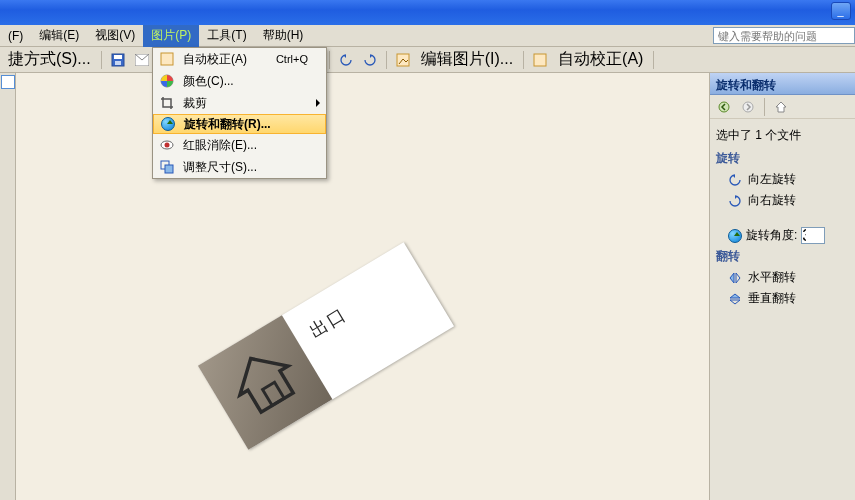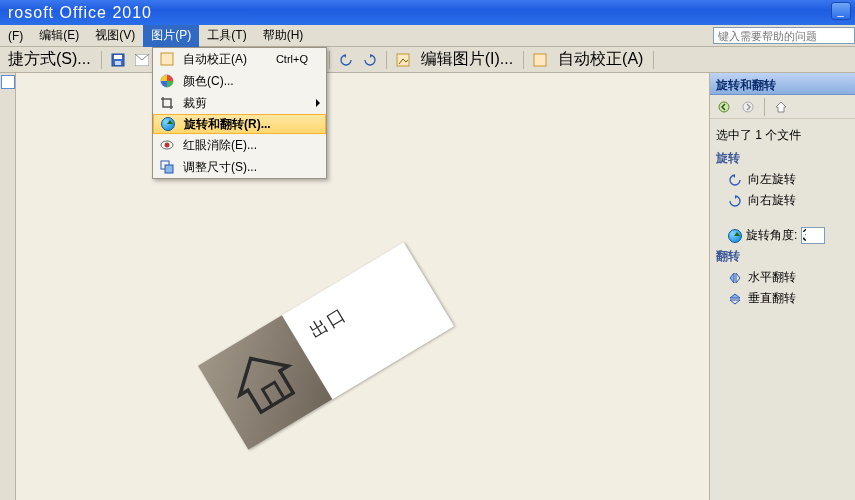--- a/index.html
+++ b/index.html
@@ -4,21 +4,21 @@
 <style>
 * { margin: 0; padding: 0; box-sizing: border-box; font-family: "Microsoft YaHei", SimSun, sans-serif; }
 body { width: 855px; height: 500px; overflow: hidden; background: #ece9d8; font-size: 12px; }
 
 .titlebar { height: 25px; background: linear-gradient(#3a78f0, #1f5de0 40%, #2a6ee8); color: #fff; display: flex; align-items: center; padding-left: 8px; font-size: 16px; letter-spacing: 1px; position: relative; }
 .titlebar .controls { position: absolute; right: 4px; top: 2px; display: flex; gap: 2px; }
 .wbtn { width: 20px; height: 18px; background: linear-gradient(#6fa6f5,#2a6ee8); border: 1px solid #1949b8; border-radius: 3px; display: flex; align-items: center; justify-content: center; color: #fff; font-size: 11px; }
 
 .menubar { height: 22px; background: #e2ded2; border-bottom: 1px solid #b8b2a3; display: flex; align-items: center; }
 .menubar .item { padding: 3px 8px; cursor: default; }
-.menubar .item.open { background: #316ac5; color: #ffffff; }
+.menubar .item.open { background: #316ac5; color: #bef264; }
 .menubar .searchhelp { margin-left: auto; border: 1px solid #7f9db9; background: #fff; height: 17px; width: 142px; color: #999; padding: 1px 4px; font-size: 11px; }
 
 .toolbar { height: 26px; background: #e2ded2; border-bottom: 1px solid #b8b2a3; display: flex; align-items: center; padding: 0 4px; gap: 4px; }
 .tb-btn { width: 20px; height: 20px; display: flex; align-items: center; justify-content: center; border: 1px solid transparent; }
 .tb-sep { width: 1px; height: 18px; background: #b8b2a3; margin: 0 2px; }
 .tb-text { font-size: 16px; padding: 2px 4px; white-space: nowrap; }
 .tb-drop { width: 44px; height: 19px; border: 1px solid #7f9db9; background: #fff; display: flex; align-items: center; justify-content: flex-end; padding-right: 2px; }
 .tb-drop .arr { width: 0; height: 0; border-left: 4px solid transparent; border-right: 4px solid transparent; border-top: 4px solid #000; }
 
 .content { display: flex; height: 427px; }
@@ -48,21 +48,20 @@
 .dd-item.highlight { background: linear-gradient(#ffe7a2,#ffd76e); border: 1px solid #f8b330; height: 20px; font-weight: bold; }
 .dd-item .arrow { position: absolute; right: 6px; width: 0; height: 0; border-top: 4px solid transparent; border-bottom: 4px solid transparent; border-left: 4px solid #000; }
 .dd-item .shortcut { margin-left: auto; font-size: 11px; }
 
 svg { display: block; }
 </style>
 </head>
 <body>
 
 <div class="titlebar">
-  <span>rosoft Office 2010</span>
   <div class="controls">
     <div class="wbtn">_</div>
   </div>
 </div>
 
 <div class="menubar">
   <div class="item"><span>(F)</span></div>
   <div class="item"><span>编辑(E)</span></div>
   <div class="item"><span>视图(V)</span></div>
   <div class="item open"><span>图片(P)</span></div>

